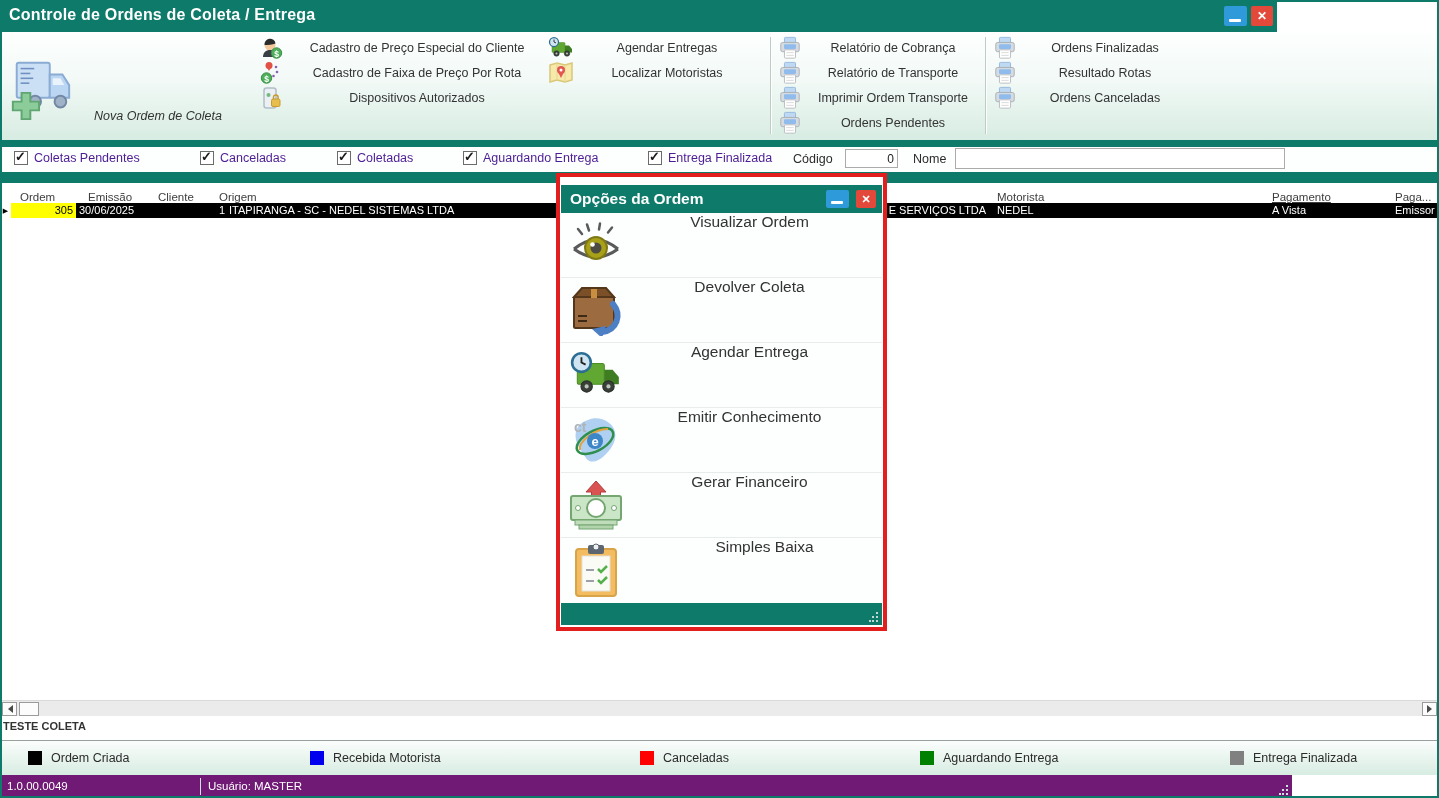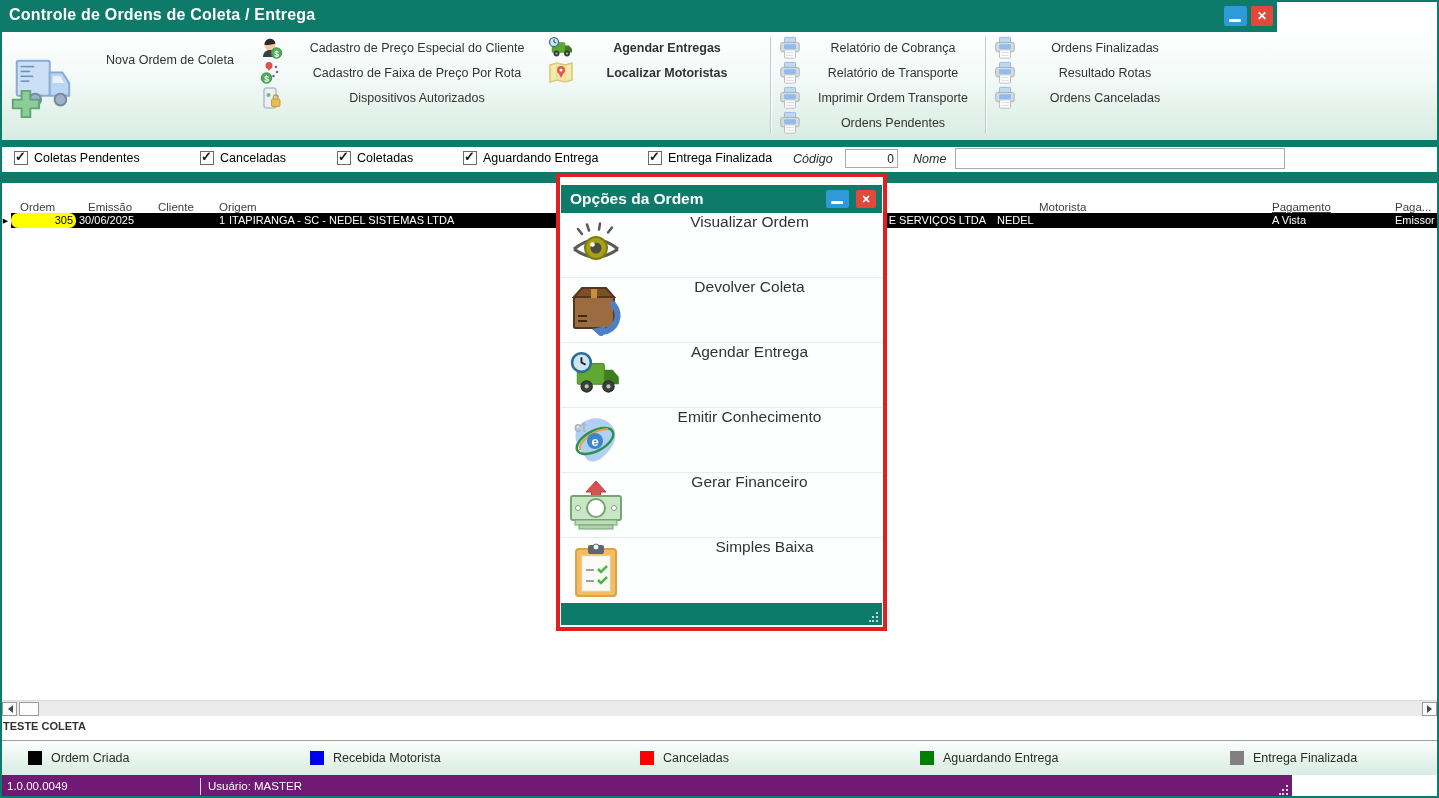--- a/index.html
+++ b/index.html
@@ -10,45 +10,45 @@
   
   .titlebar{position:absolute;left:0;top:0;width:1277px;height:32px;background:#0E7A6A;z-index:5;}
   .titlebar .title{position:absolute;left:9px;top:6px;color:#fff;font-size:16px;font-weight:bold;letter-spacing:.2px;}
   .winbtn{position:absolute;top:6px;height:20px;border-radius:2px;z-index:6;}
   .winbtn.min{right:30px;width:23px;background:#2E9AD9;}
   .winbtn.min::after{content:"";position:absolute;left:5px;bottom:4px;width:12px;height:3px;background:#fff;border-radius:1px;}
   .winbtn.close{right:4px;width:22px;background:#E2493B;color:#fff;font-size:12px;font-weight:bold;text-align:center;line-height:20px;}
 
   
   .toolbar{position:absolute;left:0;top:32px;width:1439px;height:108px;background:linear-gradient(#FDFFFE 0%,#F2F9F6 45%,#D7ECE2 100%);border-top:1px solid #fff;z-index:5;}
-  .tb-nova{position:absolute;left:8px;top:20px;height:70px;display:flex;align-items:flex-start;gap:32px;}
+  .tb-nova{position:absolute;left:8px;top:20px;height:70px;display:flex;align-items:flex-end;gap:20px;font-style:italic;}
   .tb-nova .lbl{font-size:12.5px;color:#333;}
   .tb-col{position:absolute;top:2px;}
   .tb-row{display:flex;align-items:center;height:25px;}
   .tb-row .ic{flex:0 0 auto;width:26px;height:24px;}
   .tb-row .lbl{flex:1;text-align:center;font-size:12.5px;color:#333;white-space:nowrap;}
   .tb-sep{position:absolute;top:4px;bottom:6px;width:0;border-left:1px solid #BFCBC6;border-right:1px solid #FDFFFE;}
 
   
   .strip{position:absolute;left:0;width:1439px;background:#0E7A6A;z-index:5;}
   .filterbar{position:absolute;left:0;top:147px;width:1439px;height:25px;background:#FDFEFE;z-index:5;}
   .chk{position:absolute;top:4px;display:flex;align-items:center;gap:6px;}
   .cb{position:relative;width:14px;height:14px;background:#fff;border:1px solid #6B6B6B;}
   .cb span{display:none;position:absolute;left:0px;top:-3px;font-size:13px;font-weight:bold;color:#1a1a1a;}
   .cb.on span{display:block;}
-  .chk .lbl{font-size:12.5px;color:#000000;}
-  .flabel{position:absolute;top:5px;font-size:12.5px;color:#2b2b2b;font-style:italic;}
+  .chk .lbl{font-size:12.5px;color:#4c1d95;}
+  .flabel{position:absolute;top:5px;font-size:12.5px;color:#2b2b2b;}
   .inp{position:absolute;border:1px solid #ABABAB;background:#fff;font-family:"Liberation Sans",sans-serif;font-size:12px;color:#222;padding:0 3px;}
 
   
-  .grid{position:absolute;left:0;top:199px;width:1439px;height:517px;background:#fff;z-index:4;}
+  .grid{position:absolute;left:0;top:189px;width:1439px;height:517px;background:#fff;z-index:4;}
   .ghead{position:absolute;top:2px;font-size:11.5px;color:#3E3E3E;white-space:nowrap;}
   .grow{position:absolute;left:0;top:14px;width:1439px;height:15px;background:#000;}
   .gmark{position:absolute;left:0;top:14px;width:11px;height:15px;background:#fff;color:#000;font-size:7px;line-height:15px;text-align:center;}
-  .gcell{position:absolute;top:0;height:15px;line-height:15px;font-size:11px;color:#fff;white-space:nowrap;border-radius:7px;}
+  .gcell{position:absolute;top:0;height:15px;line-height:15px;font-size:11px;color:#fff;white-space:nowrap;}
   .gcell.ordem{left:11px;width:65px;background:#FFFF00;color:#000;text-align:right;padding-right:3px;}
   .gcell.num{text-align:right;}
 
   
   .hscroll{position:absolute;left:0;top:700px;width:1439px;height:16px;background:#EBEBEB;border-top:1px solid #DADADA;z-index:5;}
   .sbtn{position:absolute;top:1px;width:15px;height:14px;background:#FCFCFC;border:1px solid #9B9B9B;display:flex;align-items:center;justify-content:center;}
   .tri-l{width:0;height:0;border:4px solid transparent;border-right:5px solid #4a4a4a;margin-right:3px;}
   .tri-r{width:0;height:0;border:4px solid transparent;border-left:5px solid #4a4a4a;margin-left:3px;}
   .sthumb{position:absolute;left:19px;top:1px;width:20px;height:14px;background:#FCFCFC;border:1px solid #9B9B9B;}
   .noteband{position:absolute;left:0;top:716px;width:1439px;height:24px;background:#fff;z-index:5;}
@@ -155,21 +155,21 @@
         <svg class="ic" viewBox="0 0 24 24">
           <rect x="5" y="2" width="12" height="20" rx="2.5" fill="#EAF0F3" stroke="#B3BEC6" stroke-width="1.5"></rect>
           <circle cx="9.5" cy="9" r="2" fill="#74B97E"></circle>
           <path d="M14.5 13 v-1.8 a2.3 2.3 0 0 1 4.6 0 V13" fill="none" stroke="#C79B2E" stroke-width="1.5"></path>
           <rect x="12.5" y="13" width="8.5" height="7.5" rx="1.5" fill="#E7BE4B" stroke="#C79B2E"></rect>
         </svg>
         <span class="lbl">Dispositivos Autorizados</span>
       </div>
     </div>
 
-    <div class="tb-col" style="left:548px;width:212px;font-weight:bold;">
+    <div class="tb-col" style="left:548px;width:212px;">
       <div class="tb-row">
         <svg class="ic">
             <use href="#sym-truck-clock"></use>
           </svg>
         <span class="lbl">Agendar Entregas</span>
       </div>
       <div class="tb-row">
         <svg class="ic" viewBox="0 0 26 24">
           <path d="M2 4 L9 2 L17 4 L24 2 V19 L17 21 L9 19 L2 21 Z" fill="#F6E9A9" stroke="#D9C878" stroke-width="1.5"></path>
           <line x1="9" y1="2" x2="9" y2="19" stroke="#E6D78F"></line>
@@ -273,21 +273,21 @@
     <input class="inp" style="left: 845px; top: 2px; width: 53px; height: 19px; text-align: right;" value="0">
     <span class="flabel" style="left:913px;">Nome</span>
     <input class="inp" style="left: 955px; top: 1px; width: 330px; height: 21px;" value="">
   </div>
 
   <div class="grid">
     <span class="ghead" style="left:20px;">Ordem</span>
     <span class="ghead" style="left:88px;">Emissão</span>
     <span class="ghead" style="left:158px;">Cliente</span>
     <span class="ghead" style="left:219px;">Origem</span>
-    <span class="ghead" style="left:997px;margin-left:42px;">Motorista</span>
+    <span class="ghead" style="left:997px;">Motorista</span>
     <span class="ghead" style="left:1272px;text-decoration:underline;">Pagamento</span>
     <span class="ghead" style="left:1395px;">Paga...</span>
 
     <div class="grow">
       <span class="gcell ordem">305</span>
       <span class="gcell" style="left:79px;">30/06/2025</span>
       <span class="gcell num" style="left:200px;width:25px;">1</span>
       <span class="gcell" style="left:229px;">ITAPIRANGA - SC - NEDEL SISTEMAS LTDA</span>
       <span class="gcell" style="left:871px;">AS E SERVIÇOS LTDA</span>
       <span class="gcell" style="left:997px;">NEDEL</span>

